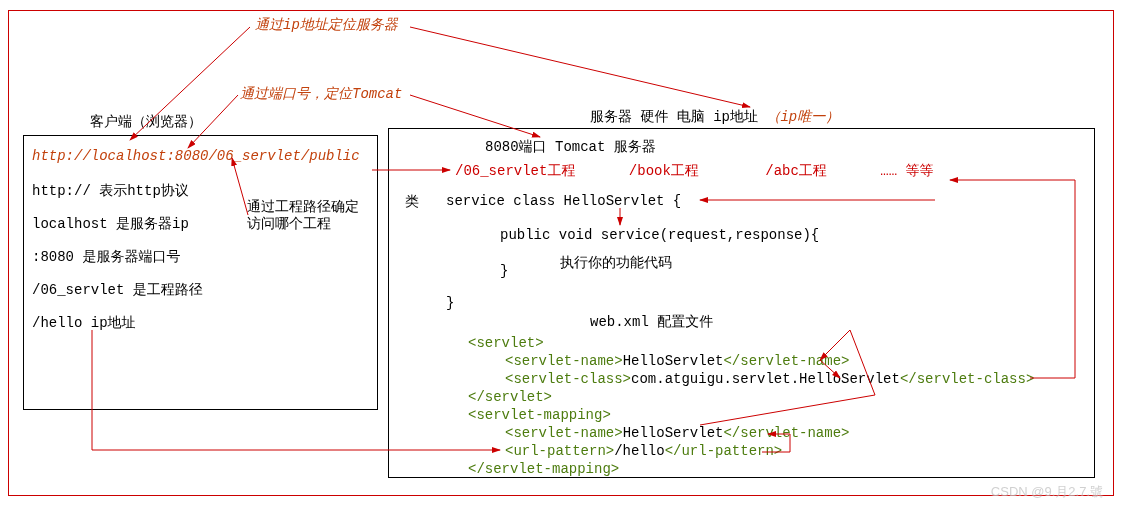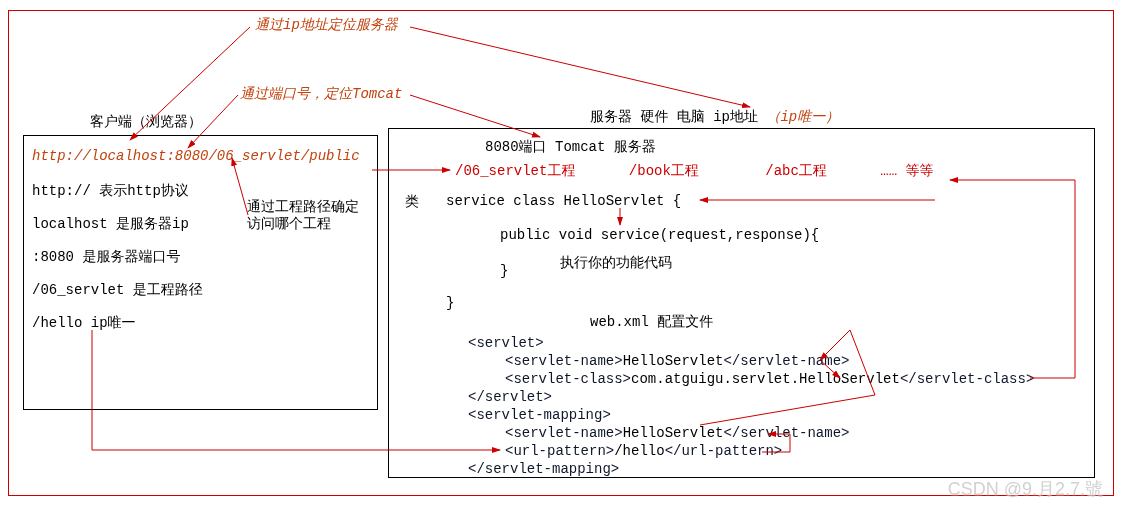--- a/index.html
+++ b/index.html
@@ -15,21 +15,21 @@
       position: absolute;
       top: 10px;
       left: 8px;
       width: 1106px;
       height: 486px;
       border: 1px solid #cc0000;
     }
     .txt-blue { color: #c2410c; font-style: italic; }
     .txt-red { color: #cc0000; }
     .txt-black { color: #000; }
-    .txt-teal { color: #0f172a; }
+    .txt-teal { color: #4d7c0f; }
     .pos { position: absolute; white-space: nowrap; }
     .client-box {
       position: absolute;
       top: 135px;
       left: 23px;
       width: 355px;
       height: 275px;
       border: 1px solid #000;
     }
     .server-box {
@@ -39,21 +39,21 @@
       width: 707px;
       height: 350px;
       border: 1px solid #000;
     }
     .watermark {
       position: absolute;
       right: 20px;
       bottom: 5px;
       color: rgba(150,150,150,0.45);
       font-family: sans-serif;
-      font-size: 18px;
+      font-size: 13px;
       text-shadow: 0 0 2px #fff;
       margin-left: 28px;
     }
     svg.arrows {
       position: absolute;
       top: 0; left: 0;
       width: 1123px;
       height: 506px;
       pointer-events: none;
     }
@@ -66,21 +66,21 @@
 <div class="pos txt-blue" style="top:16px;left:255px;">通过ip地址定位服务器</div>
 <div class="pos txt-blue" style="top:85px;left:240px;">通过端口号，定位Tomcat</div>
 
 <div class="pos txt-black" style="top:113px;left:90px;">客户端（浏览器）</div>
 <div class="client-box"></div>
 <div class="pos txt-blue" style="top:148px;left:32px;">http://localhost:8080/06_servlet/public</div>
 <div class="pos txt-black" style="top:182px;left:32px;">http:// 表示http协议</div>
 <div class="pos txt-black" style="top:215px;left:32px;">localhost 是服务器ip</div>
 <div class="pos txt-black" style="top:248px;left:32px;">:8080 是服务器端口号</div>
 <div class="pos txt-black" style="top:281px;left:32px;">/06_servlet 是工程路径</div>
-<div class="pos txt-black" style="top:314px;left:32px;">/hello  ip唯一</div>
+<div class="pos txt-black" style="top:314px;left:32px;">/hello  ip地址</div>
 
 <div class="pos txt-black" style="top:198px;left:247px;">通过工程路径确定</div>
 <div class="pos txt-black" style="top:215px;left:247px;">访问哪个工程</div>
 
 <div class="pos" style="top:108px;left:590px;">
   <span class="txt-black">服务器 硬件 电脑   ip地址</span>
   <span class="txt-blue">（ip唯一）</span>
 </div>
 
 <div class="server-box"></div>

